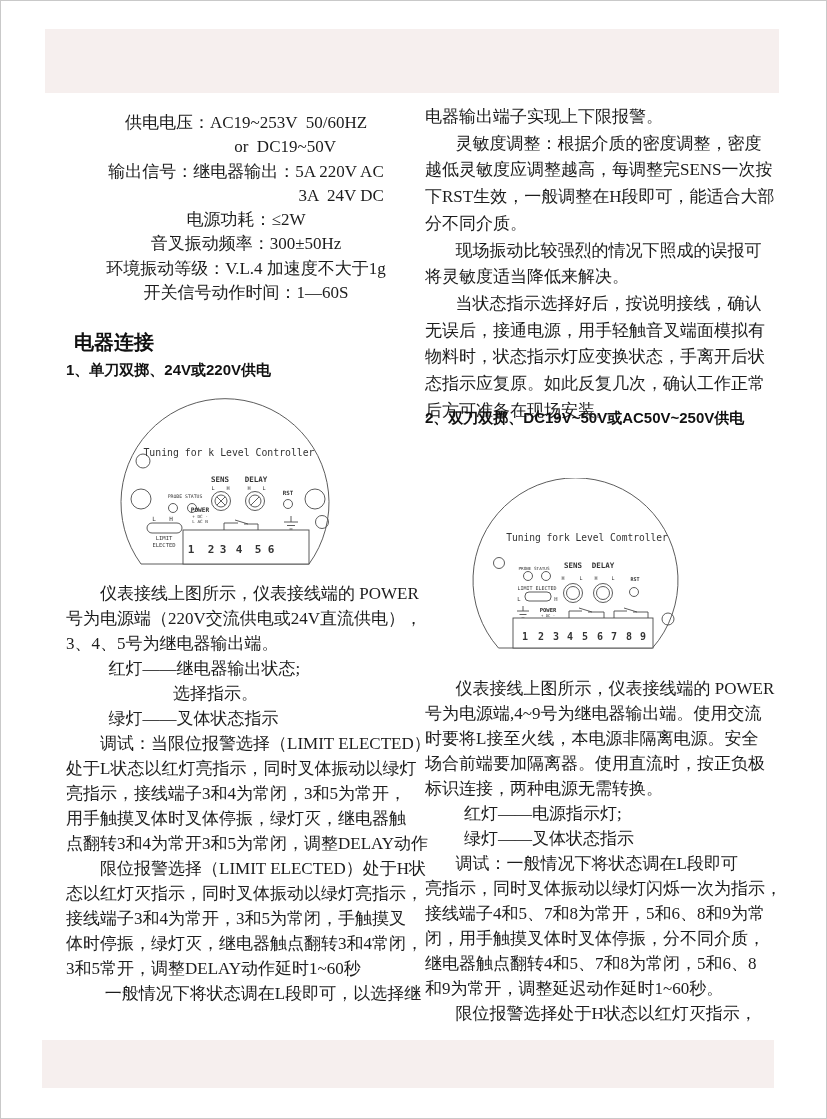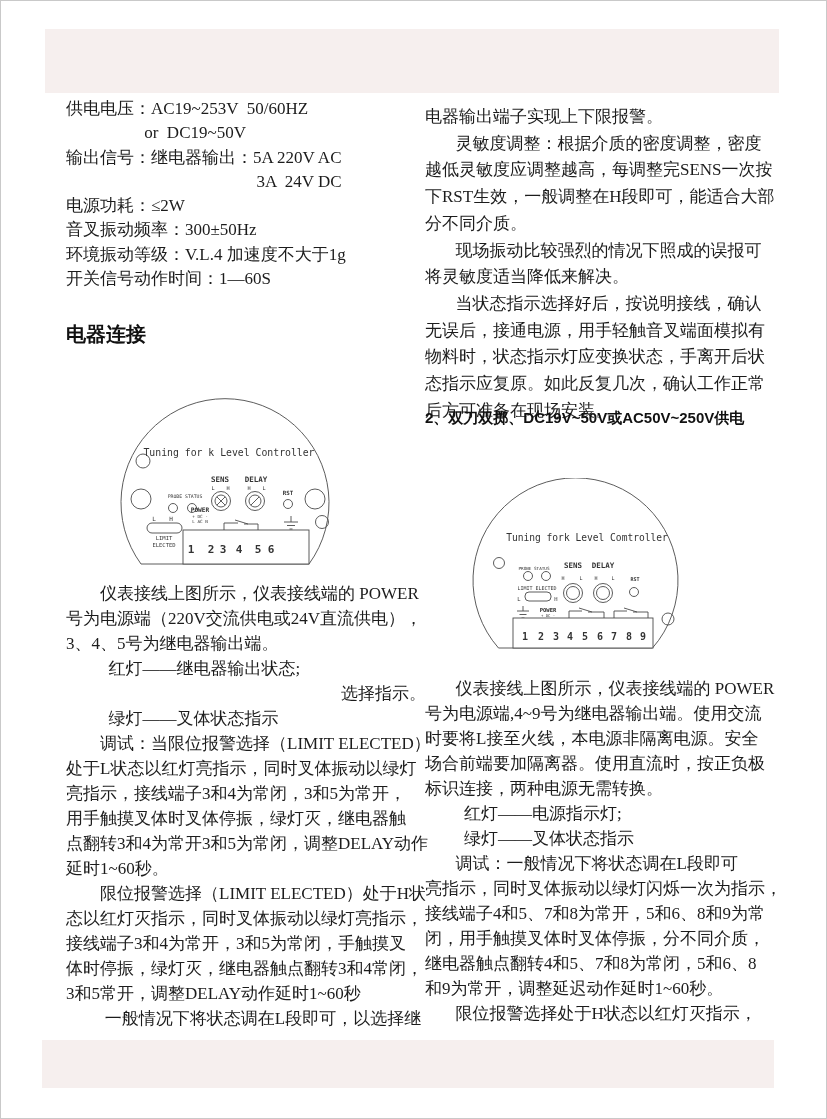--- a/index.html
+++ b/index.html
@@ -5,27 +5,27 @@
   html,body{margin:0;padding:0;background:#fff;}
   .page{
     position:relative;width:827px;height:1119px;background:#ffffff;
     border:1px solid #c9c9c9;box-sizing:border-box;overflow:hidden;
     font-family:"Liberation Serif","DejaVu Serif",serif;color:#1c1c1c;
   }
   .band{position:absolute;}
   .band-top{left:44px;top:28px;width:734px;height:64px;}
   .band-bottom{left:41px;top:1039px;width:732px;height:48px;}
   .textcol{position:absolute;font-size:17px;}
-  .specs{left:65px;top:96px;width:360px;line-height:24.3px;}
+  .specs{left:65px;top:110px;width:360px;line-height:24.3px;text-align:center;}
   .left-paras{left:65px;top:580px;width:360px;line-height:25px;}
   .right-top{left:424px;top:103px;width:370px;line-height:26.7px;}
   .right-bottom{left:424px;top:675px;width:370px;line-height:25px;}
   .tline{white-space:pre;}
   .h-main{
-    position:absolute;left:65px;top:320px;margin:0;font-size:20px;font-weight:bold;
+    position:absolute;left:65px;top:320px;margin:8px;font-size:20px;font-weight:bold;
     font-family:"Liberation Sans","DejaVu Sans",sans-serif;color:#111;
   }
   .h-sub{
     position:absolute;margin:0;font-size:15px;font-weight:bold;white-space:pre;
     font-family:"Liberation Sans","DejaVu Sans",sans-serif;color:#111;
   }
   .h-sub1{left:65px;top:360px;}
   .h-sub2{left:424px;top:408px;}
   .diagram{position:absolute;}
   .d1{left:118px;top:395px;}
@@ -47,20 +47,21 @@
       <div class="tline" style="padding-left: 4.6em;">or  DC19~50V</div>
       <div class="tline">输出信号：继电器输出：5A 220V AC</div>
       <div class="tline" style="padding-left: 11.2em;">3A  24V DC</div>
       <div class="tline">电源功耗：≤2W</div>
       <div class="tline">音叉振动频率：300±50Hz</div>
       <div class="tline">环境振动等级：V.L.4 加速度不大于1g</div>
       <div class="tline">开关信号动作时间：1—60S</div>
     </div>
 
   <h1 class="h-main">电器连接</h1>
+  <h2 class="h-sub h-sub1">1、单刀双掷、24V或220V供电</h2>
 
   <svg class="diagram d1" width="212" height="175" viewBox="0 0 212 175">
     <path class="lnw" d="M22,168 A104,104 0 1 1 190,168 Z"></path>
     <circle class="ln" cx="24" cy="65" r="7"></circle>
     <circle class="ln" cx="22" cy="103" r="10"></circle>
     <circle class="ln" cx="196" cy="103" r="10"></circle>
     <circle class="ln" cx="203" cy="126" r="6.5"></circle>
     <text class="dt" x="110" y="60" font-size="9.8">Tuning for k Level Controller</text>
     <text class="dt" x="66" y="102" font-size="4.8">PROBE STATUS</text>
     <circle class="ln" cx="54" cy="112" r="4.5"></circle>
@@ -96,28 +97,27 @@
     <text class="dt" x="120" y="157" font-size="11" font-weight="bold">4</text>
     <text class="dt" x="139" y="157" font-size="11" font-weight="bold">5</text>
     <text class="dt" x="152" y="157" font-size="11" font-weight="bold">6</text>
   </svg>
 
   <div class="textcol left-paras">
       <div class="tline" style="padding-left: 2em;">仪表接线上图所示，仪表接线端的 POWER</div>
       <div class="tline">号为电源端（220V交流供电或24V直流供电），</div>
       <div class="tline">3、4、5号为继电器输出端。</div>
       <div class="tline" style="padding-left: 2.5em;">红灯——继电器输出状态;</div>
-      <div class="tline" style="padding-left: 6.3em; text-align: right;">选择指示。</div>
+      <div class="tline" style="padding-left: 6.3em;">选择指示。</div>
       <div class="tline" style="padding-left: 2.5em;">绿灯——叉体状态指示</div>
       <div class="tline" style="padding-left: 2em; text-align: center;">调试：当限位报警选择（LIMIT ELECTED）</div>
       <div class="tline">处于L状态以红灯亮指示，同时叉体振动以绿灯</div>
       <div class="tline">亮指示，接线端子3和4为常闭，3和5为常开，</div>
       <div class="tline">用手触摸叉体时叉体停振，绿灯灭，继电器触</div>
       <div class="tline">点翻转3和4为常开3和5为常闭，调整DELAY动作</div>
-      <div class="tline">延时1~60秒。</div>
       <div class="tline" style="padding-left: 2em;">限位报警选择（LIMIT ELECTED）处于H状</div>
       <div class="tline">态以红灯灭指示，同时叉体振动以绿灯亮指示，</div>
       <div class="tline">接线端子3和4为常开，3和5为常闭，手触摸叉</div>
       <div class="tline">体时停振，绿灯灭，继电器触点翻转3和4常闭，</div>
       <div class="tline">3和5常开，调整DELAY动作延时1~60秒</div>
       <div class="tline" style="padding-left: 2em; text-align: center;">一般情况下将状态调在L段即可，以选择继</div>
     </div>
 
   <div class="textcol right-top">
       <div class="tline">电器输出端子实现上下限报警。</div>

